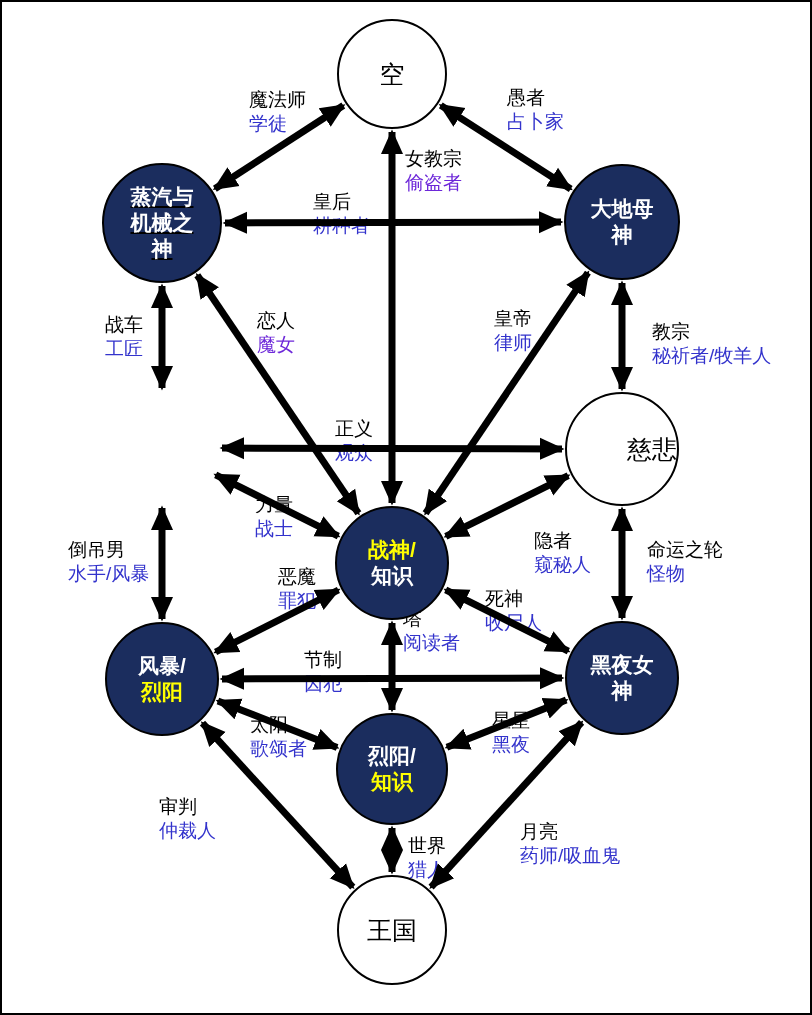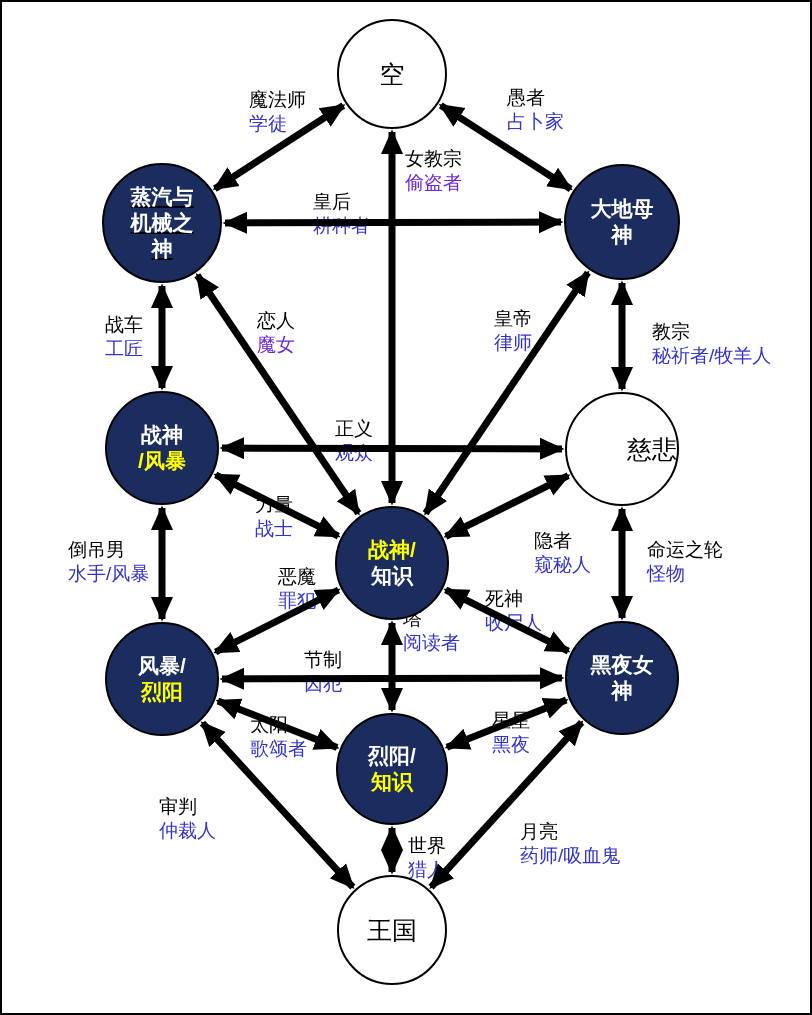--- a/index.html
+++ b/index.html
@@ -170,24 +170,20 @@
       </div>
       <div class="node dark" style="left: 100px; top: 161px; width: 120px; height: 120px; text-decoration: underline;">
         <div class="nl nl-white">蒸汽与</div>
         <div class="nl nl-white">机械之</div>
         <div class="nl nl-white">神</div>
       </div>
       <div class="node dark" style="left: 562px; top: 162px; width: 116px; height: 116px;">
         <div class="nl nl-white">大地母</div>
         <div class="nl nl-white">神</div>
       </div>
-      <div class="node dark" style="left: 103px; top: 389px; width: 114px; height: 114px;">
-        <div class="nl nl-white">战神</div>
-        <div class="nl nl-yellow">/风暴</div>
-      </div>
       <div class="node light" style="left: 563px; top: 390px; width: 114px; height: 114px; align-items: flex-end;">
         <div class="nl nl-black">慈悲</div>
       </div>
       <div class="node dark" style="left: 333px; top: 504px; width: 114px; height: 114px;">
         <div class="nl nl-yellow">战神/</div>
         <div class="nl nl-white">知识</div>
       </div>
       <div class="node dark" style="left: 103px; top: 620px; width: 114px; height: 114px;">
         <div class="nl nl-white">风暴/</div>
         <div class="nl nl-yellow">烈阳</div>

